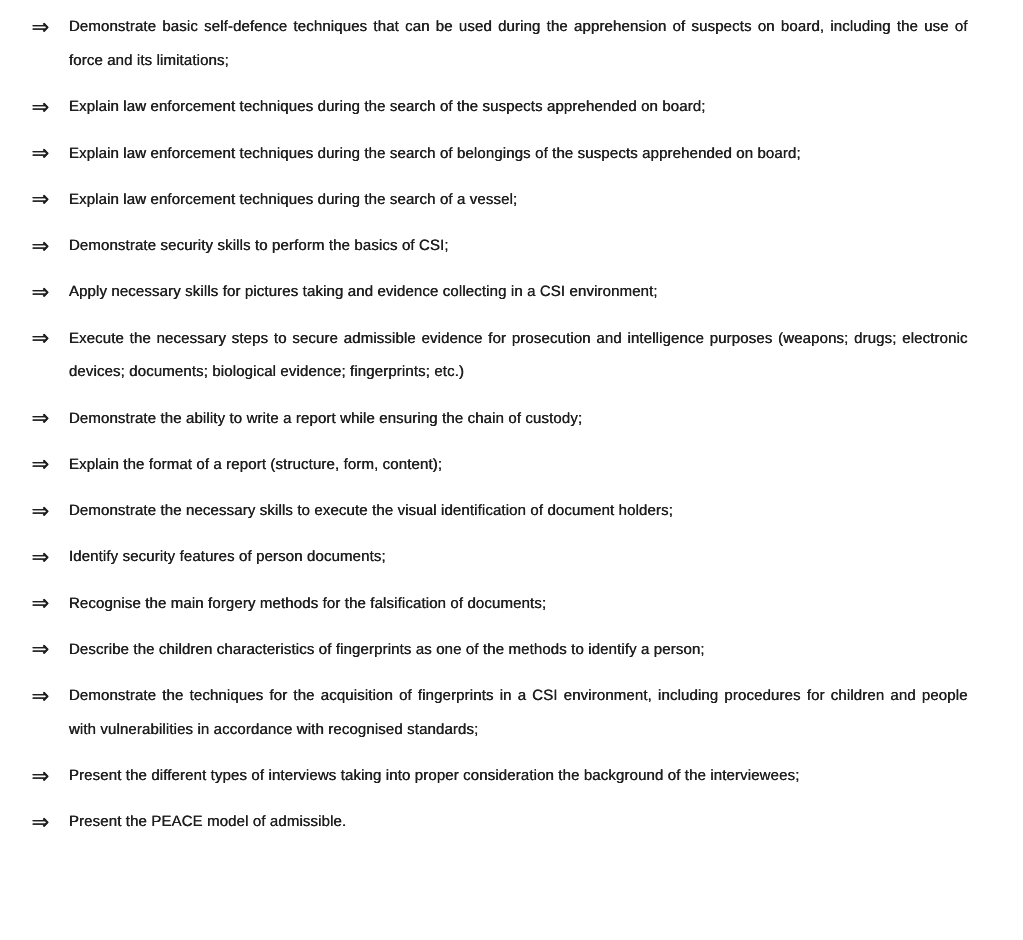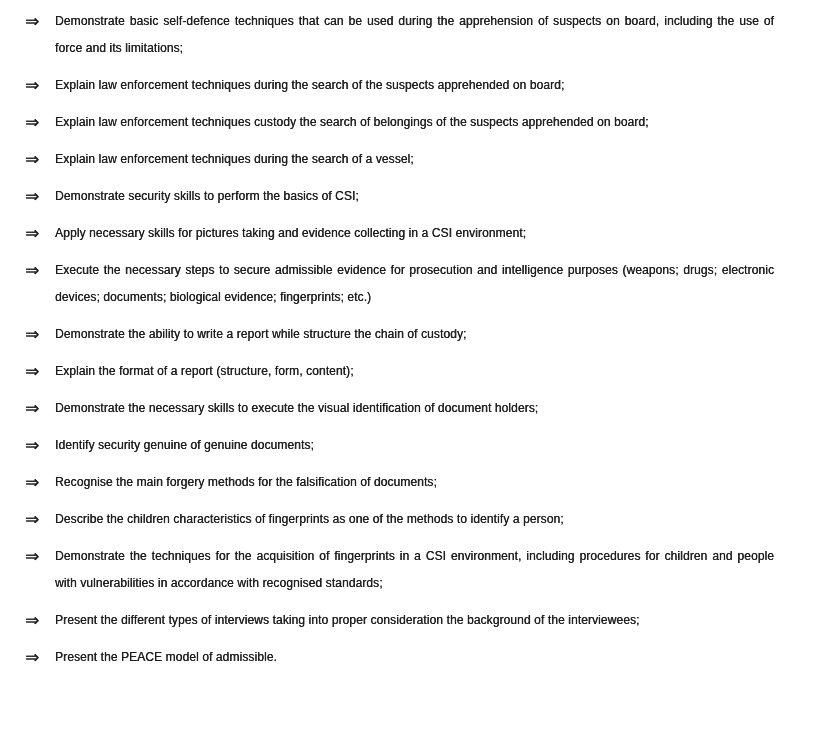--- a/index.html
+++ b/index.html
@@ -57,21 +57,21 @@
     <span class="item-text">Demonstrate basic self-defence techniques that can be used during the apprehension of suspects on board, including the use of force and its limitations;</span>
   </li>
 
   <li>
     <span class="bullet">⇒</span>
     <span class="item-text">Explain law enforcement techniques during the search of the suspects apprehended on board;</span>
   </li>
 
   <li>
     <span class="bullet">⇒</span>
-    <span class="item-text">Explain law enforcement techniques custody the search of belongings of the suspects apprehended on board;</span>
+    <span class="item-text">Explain law enforcement techniques during the search of belongings of the suspects apprehended on board;</span>
   </li>
 
   <li>
     <span class="bullet">⇒</span>
     <span class="item-text">Explain law enforcement techniques during the search of a vessel;</span>
   </li>
 
   <li>
     <span class="bullet">⇒</span>
     <span class="item-text">Demonstrate security skills to perform the basics of CSI;</span>
@@ -82,36 +82,36 @@
     <span class="item-text">Apply necessary skills for pictures taking and evidence collecting in a CSI environment;</span>
   </li>
 
   <li>
     <span class="bullet">⇒</span>
     <span class="item-text">Execute the necessary steps to secure admissible evidence for prosecution and intelligence purposes (weapons; drugs; electronic devices; documents; biological evidence; fingerprints; etc.)</span>
   </li>
 
   <li>
     <span class="bullet">⇒</span>
-    <span class="item-text">Demonstrate the ability to write a report while structure the chain of custody;</span>
+    <span class="item-text">Demonstrate the ability to write a report while ensuring the chain of custody;</span>
   </li>
 
   <li>
     <span class="bullet">⇒</span>
     <span class="item-text">Explain the format of a report (structure, form, content);</span>
   </li>
 
   <li>
     <span class="bullet">⇒</span>
     <span class="item-text">Demonstrate the necessary skills to execute the visual identification of document holders;</span>
   </li>
 
   <li>
     <span class="bullet">⇒</span>
-    <span class="item-text">Identify security genuine of genuine documents;</span>
+    <span class="item-text">Identify security features of person documents;</span>
   </li>
 
   <li>
     <span class="bullet">⇒</span>
     <span class="item-text">Recognise the main forgery methods for the falsification of documents;</span>
   </li>
 
   <li>
     <span class="bullet">⇒</span>
     <span class="item-text">Describe the children characteristics of fingerprints as one of the methods to identify a person;</span>

